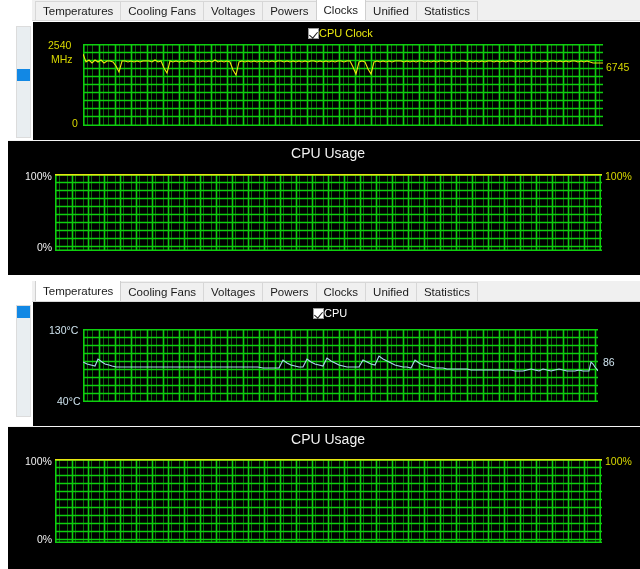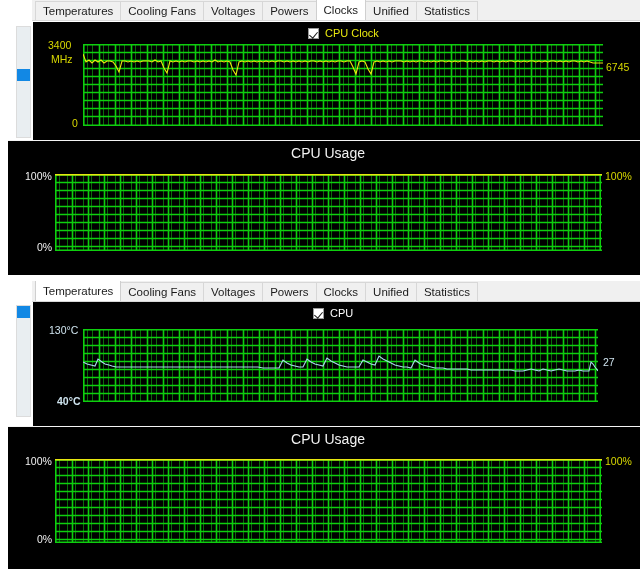--- a/index.html
+++ b/index.html
@@ -99,21 +99,21 @@
     font-size: 14px;
     color: #f2f2f2;
     user-select: none;
   }
 
   
   .legend {
     position: absolute;
     display: flex;
     align-items: center;
-    gap: 6px;
+    gap: 0;
     font-size: 11px;
     user-select: none;
   }
   .legend .cb {
     width: 11px;
     height: 11px;
     background: #ffffff;
     border: 1px solid #9a9a9a;
     position: relative;
     box-sizing: border-box;
@@ -186,21 +186,21 @@
       <div class="scrollthumb" style="top:42px; height:12px;"></div>
     </div>
 
     <div class="graphbox" style="left:25px; top:22px; width:615px; height:118px;">
 
       <div class="legend" style="left:275px; top:5px;">
         <span class="cb"></span>
         <span class="legend-yellow">CPU Clock</span>
       </div>
 
-      <div class="axis-label axis-yellow" style="left:15px; top:17px;">3400</div>
+      <div class="axis-label axis-yellow" style="left:15px; top:17px;">2540</div>
       <div class="axis-label axis-yellow" style="left:18px; top:31px;">MHz</div>
       <div class="axis-label axis-yellow" style="left:39px; top:95px;">0</div>
       <div class="axis-label axis-right-yellow" style="left:573px; top:39px;">6745</div>
 
       <svg class="plot" style="left:50px; top:22px;" width="520" height="82" viewBox="0 0 520 82">
         <rect x="0" y="0" width="520" height="82" fill="#000000"></rect>
         <g stroke="#0a6b0a" stroke-width="1">
           <line x1="4.5" y1="0" x2="4.5" y2="82"></line>
             <line x1="9.5" y1="0" x2="9.5" y2="82"></line>
           <line x1="20.5" y1="0" x2="20.5" y2="82"></line>
@@ -470,22 +470,22 @@
     </div>
 
     <div class="graphbox" style="left:25px; top:21px; width:615px; height:126px;">
 
       <div class="legend" style="left:280px; top:5px;">
         <span class="cb"></span>
         <span class="legend-white">CPU</span>
       </div>
 
       <div class="axis-label axis-cyan" style="left:16px; top:22px;">130°C</div>
-      <div class="axis-label axis-cyan" style="left:24px; top:93px;font-weight:bold;">40°C</div>
-      <div class="axis-label axis-cyan" style="left:570px; top:54px;">27</div>
+      <div class="axis-label axis-cyan" style="left:24px; top:93px;">40°C</div>
+      <div class="axis-label axis-cyan" style="left:570px; top:54px;">86</div>
 
       <svg class="plot" style="left:50px; top:27px;" width="515" height="73" viewBox="0 0 515 73">
         <rect x="0" y="0" width="515" height="73" fill="#000000"></rect>
         <g stroke="#0a6b0a" stroke-width="1">
           <line x1="4.5" y1="0" x2="4.5" y2="73"></line>
             <line x1="9.5" y1="0" x2="9.5" y2="73"></line>
           <line x1="20.5" y1="0" x2="20.5" y2="73"></line>
             <line x1="25.5" y1="0" x2="25.5" y2="73"></line>
           <line x1="36.5" y1="0" x2="36.5" y2="73"></line>
             <line x1="41.5" y1="0" x2="41.5" y2="73"></line>

